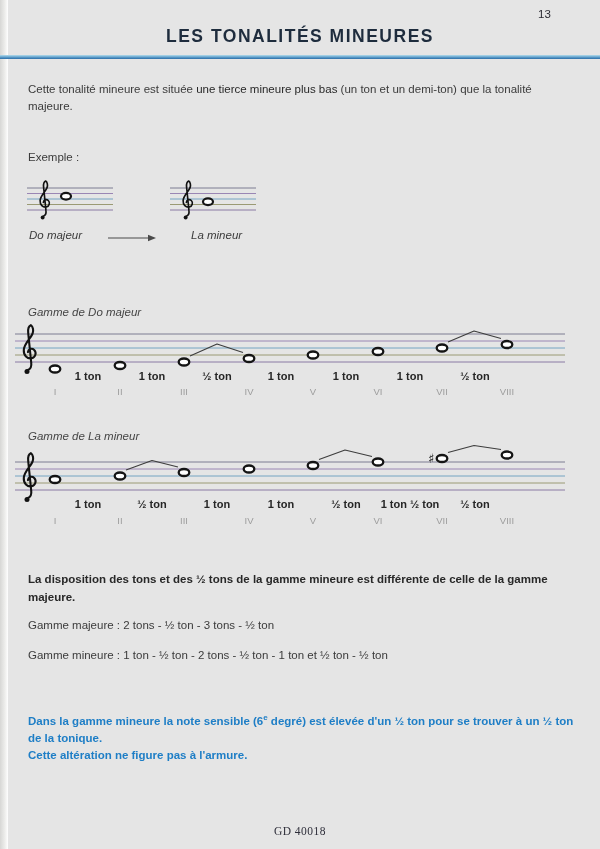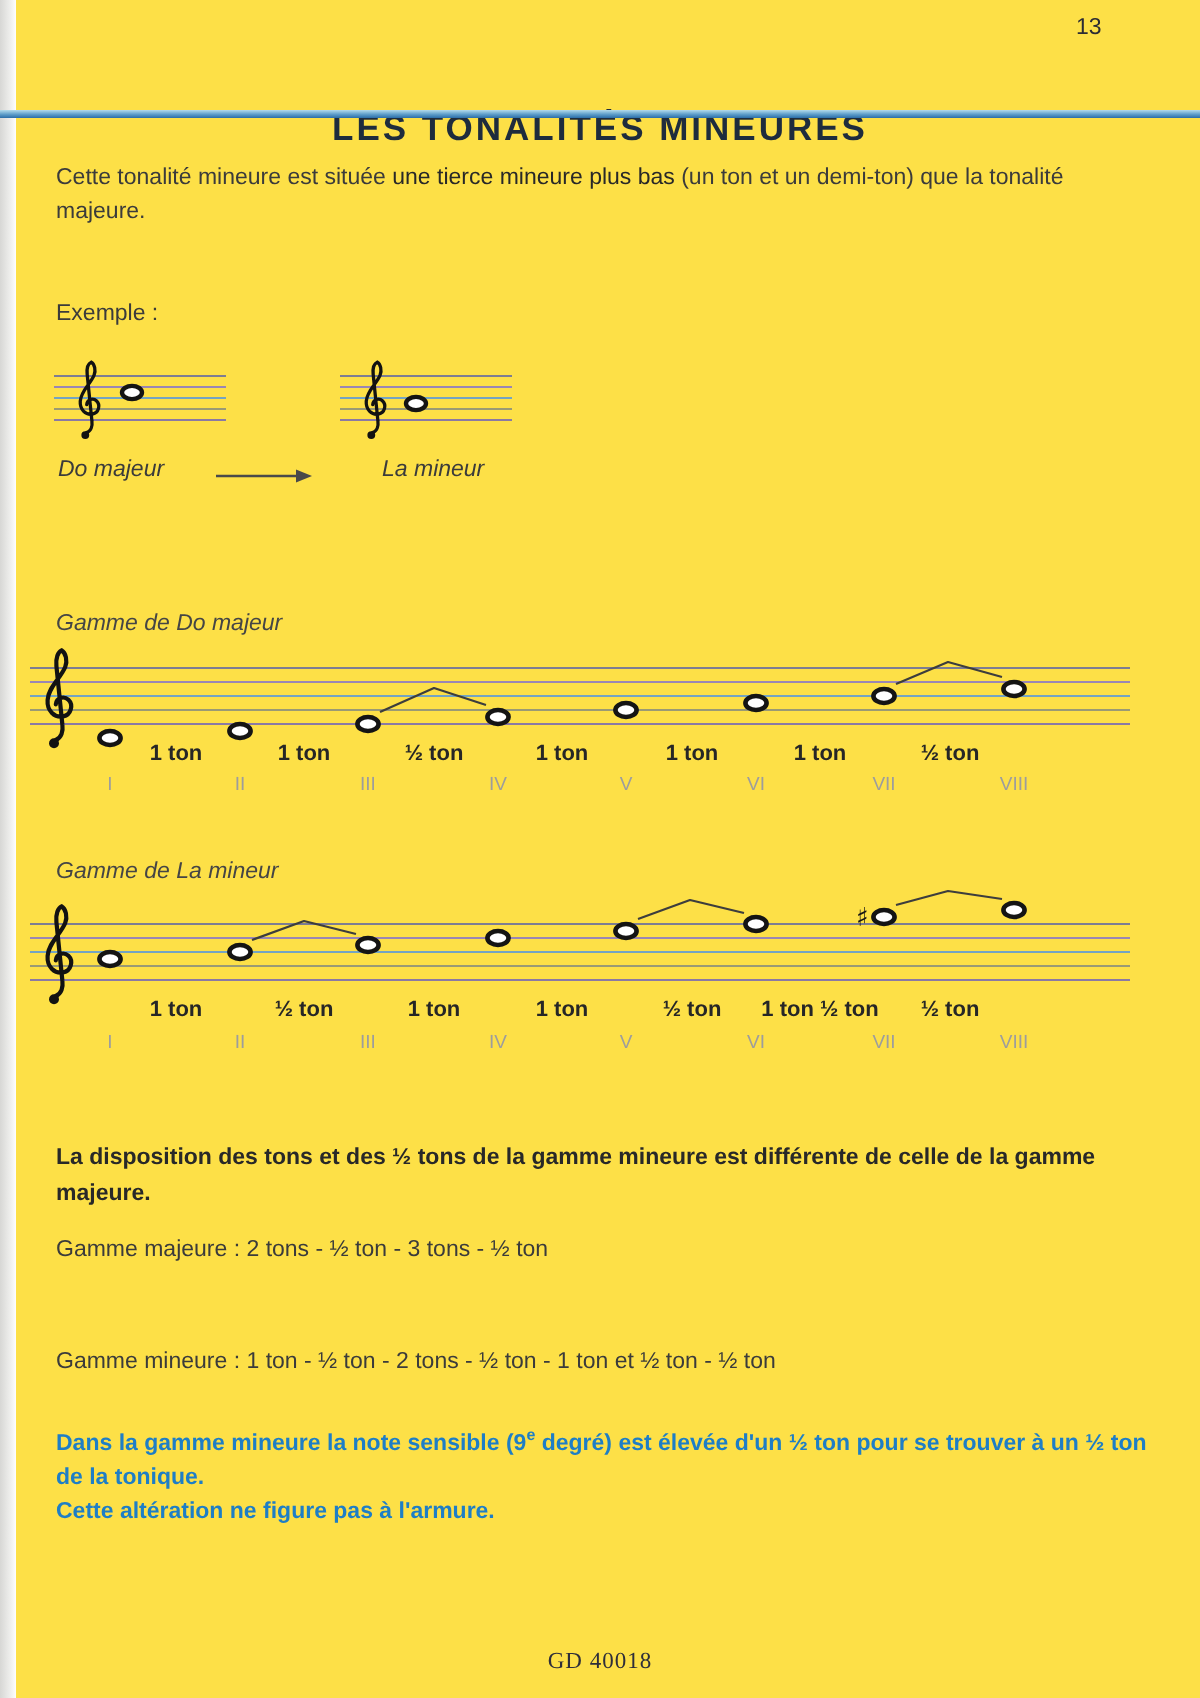--- a/index.html
+++ b/index.html
@@ -1,38 +1,37 @@
 <!DOCTYPE html>
 <html><head>
 <meta charset="utf-8">
 <style>
   html,body{margin:0;padding:0;background:#888;}
   .page{
     position:relative;
     width:600px;height:849px;
     margin:0 auto;
-    background:#fde047;
+    background:#e5e5e5;
     font-family:"Liberation Sans",sans-serif;
     color:#3b3b3b;
     overflow:hidden;
   }
   .scan-edge{
     position:absolute;left:0;top:0;bottom:0;width:8px;
     background:linear-gradient(to right,#d7d7d5,#ededeb 60%,#fefefe);
   }
   .page-number{
     position:absolute;top:8px;left:538px;
     font-size:11.5px;color:#2c2c34;
   }
   .title{
     position:absolute;top:26px;left:0;width:100%;
     text-align:center;
     font-size:17.5px;font-weight:600;letter-spacing:1.5px;
     color:#1e2c3d;
-    margin-top:28px;
   }
   .title-rule{
     position:absolute;top:55px;left:0;width:100%;height:4px;
     background:linear-gradient(to bottom,#b4dcec 0%,#5d9dc9 55%,#2a6da8 100%);
   }
   .bodytext{font-size:11.5px;line-height:17px;color:#3b3b3b;}
   .intro{position:absolute;top:81px;left:28px;width:552px;}
   .b{font-weight:normal;color:#282828;}
   .exemple-label{position:absolute;top:149px;left:28px;}
   .example-staves{position:absolute;top:178px;left:24px;}
@@ -46,21 +45,21 @@
   .scale-svg{position:absolute;left:0;}
   .svg-major{top:316px;}
   .svg-minor{top:442px;}
   .ivl{font-family:"Liberation Sans",sans-serif;font-size:11px;font-weight:bold;fill:#262626;text-anchor:middle;}
   .deg{font-family:"Liberation Sans",sans-serif;font-size:9.5px;fill:#9d9d9d;text-anchor:middle;}
   .caret{fill:none;stroke:#3d3d3d;stroke-width:1.1;stroke-linejoin:round;}
   .comparison-bold{position:absolute;left:28px;width:552px;font-size:11.5px;line-height:18px;font-weight:bold;color:#282828;}
   .cmp1{top:570px;}
   .formula{position:absolute;left:28px;font-size:11.5px;color:#3b3b3b;}
   .fm1{top:619px;}
-  .fm2{top:649px;margin-top:26px;}
+  .fm2{top:649px;}
   .note-box{
     position:absolute;top:709px;left:28px;width:552px;
     font-size:11.5px;line-height:17px;font-weight:bold;color:#1e7ec6;
   }
   .note-box sup{font-size:8px;}
   .footer{
     position:absolute;top:825px;left:0;width:100%;text-align:center;
     font-family:"Liberation Serif",serif;font-size:11.5px;color:#2e2e3a;letter-spacing:0.5px;
   }
 </style>
@@ -245,19 +244,19 @@
 
   <div class="comparison-bold cmp1">
     <span>La disposition des tons et des ½ tons de la gamme mineure est différente de celle de la gamme</span><br>
     <span>majeure.</span>
   </div>
 
   <div class="formula fm1">Gamme majeure : 2 tons - ½ ton - 3 tons - ½ ton</div>
   <div class="formula fm2">Gamme mineure : 1 ton - ½ ton - 2 tons - ½ ton - 1 ton et ½ ton - ½ ton</div>
 
   <div class="note-box">
-    <div><span>Dans la gamme mineure la note sensible (9</span><sup>e</sup><span> degré) est élevée d'un ½ ton pour se trouver à un ½ ton</span></div>
+    <div><span>Dans la gamme mineure la note sensible (6</span><sup>e</sup><span> degré) est élevée d'un ½ ton pour se trouver à un ½ ton</span></div>
     <div>de la tonique.</div>
     <div>Cette altération ne figure pas à l'armure.</div>
   </div>
 
   <div class="footer">GD 40018</div>
 </div>
 
 </body></html>

